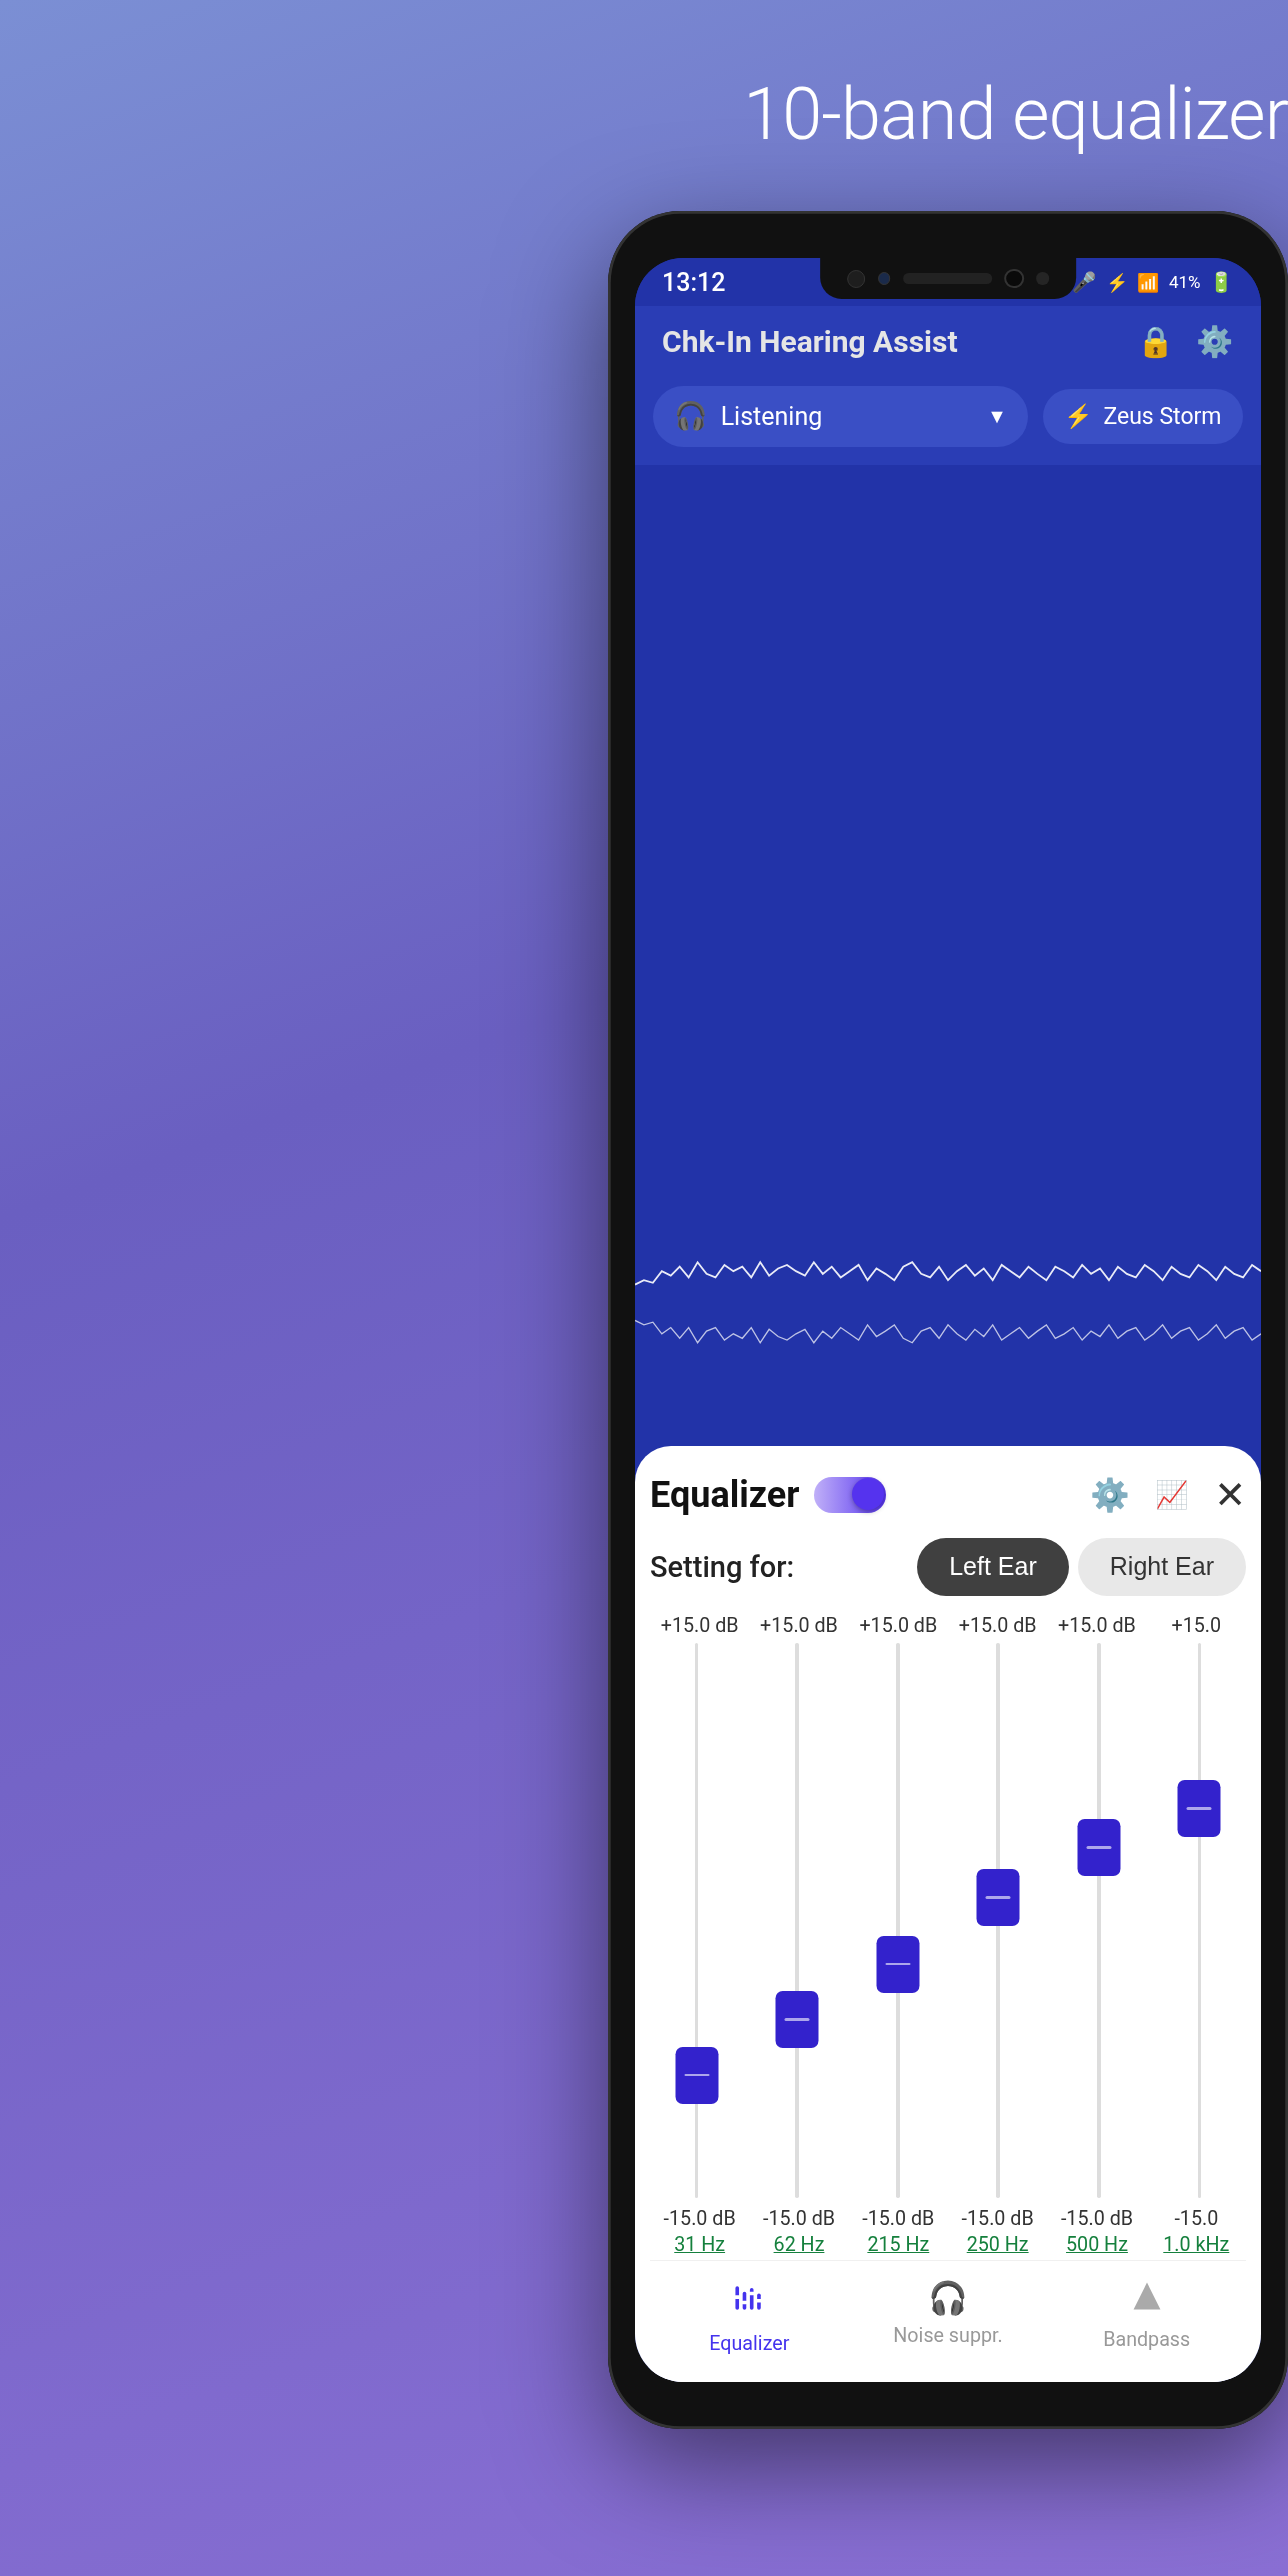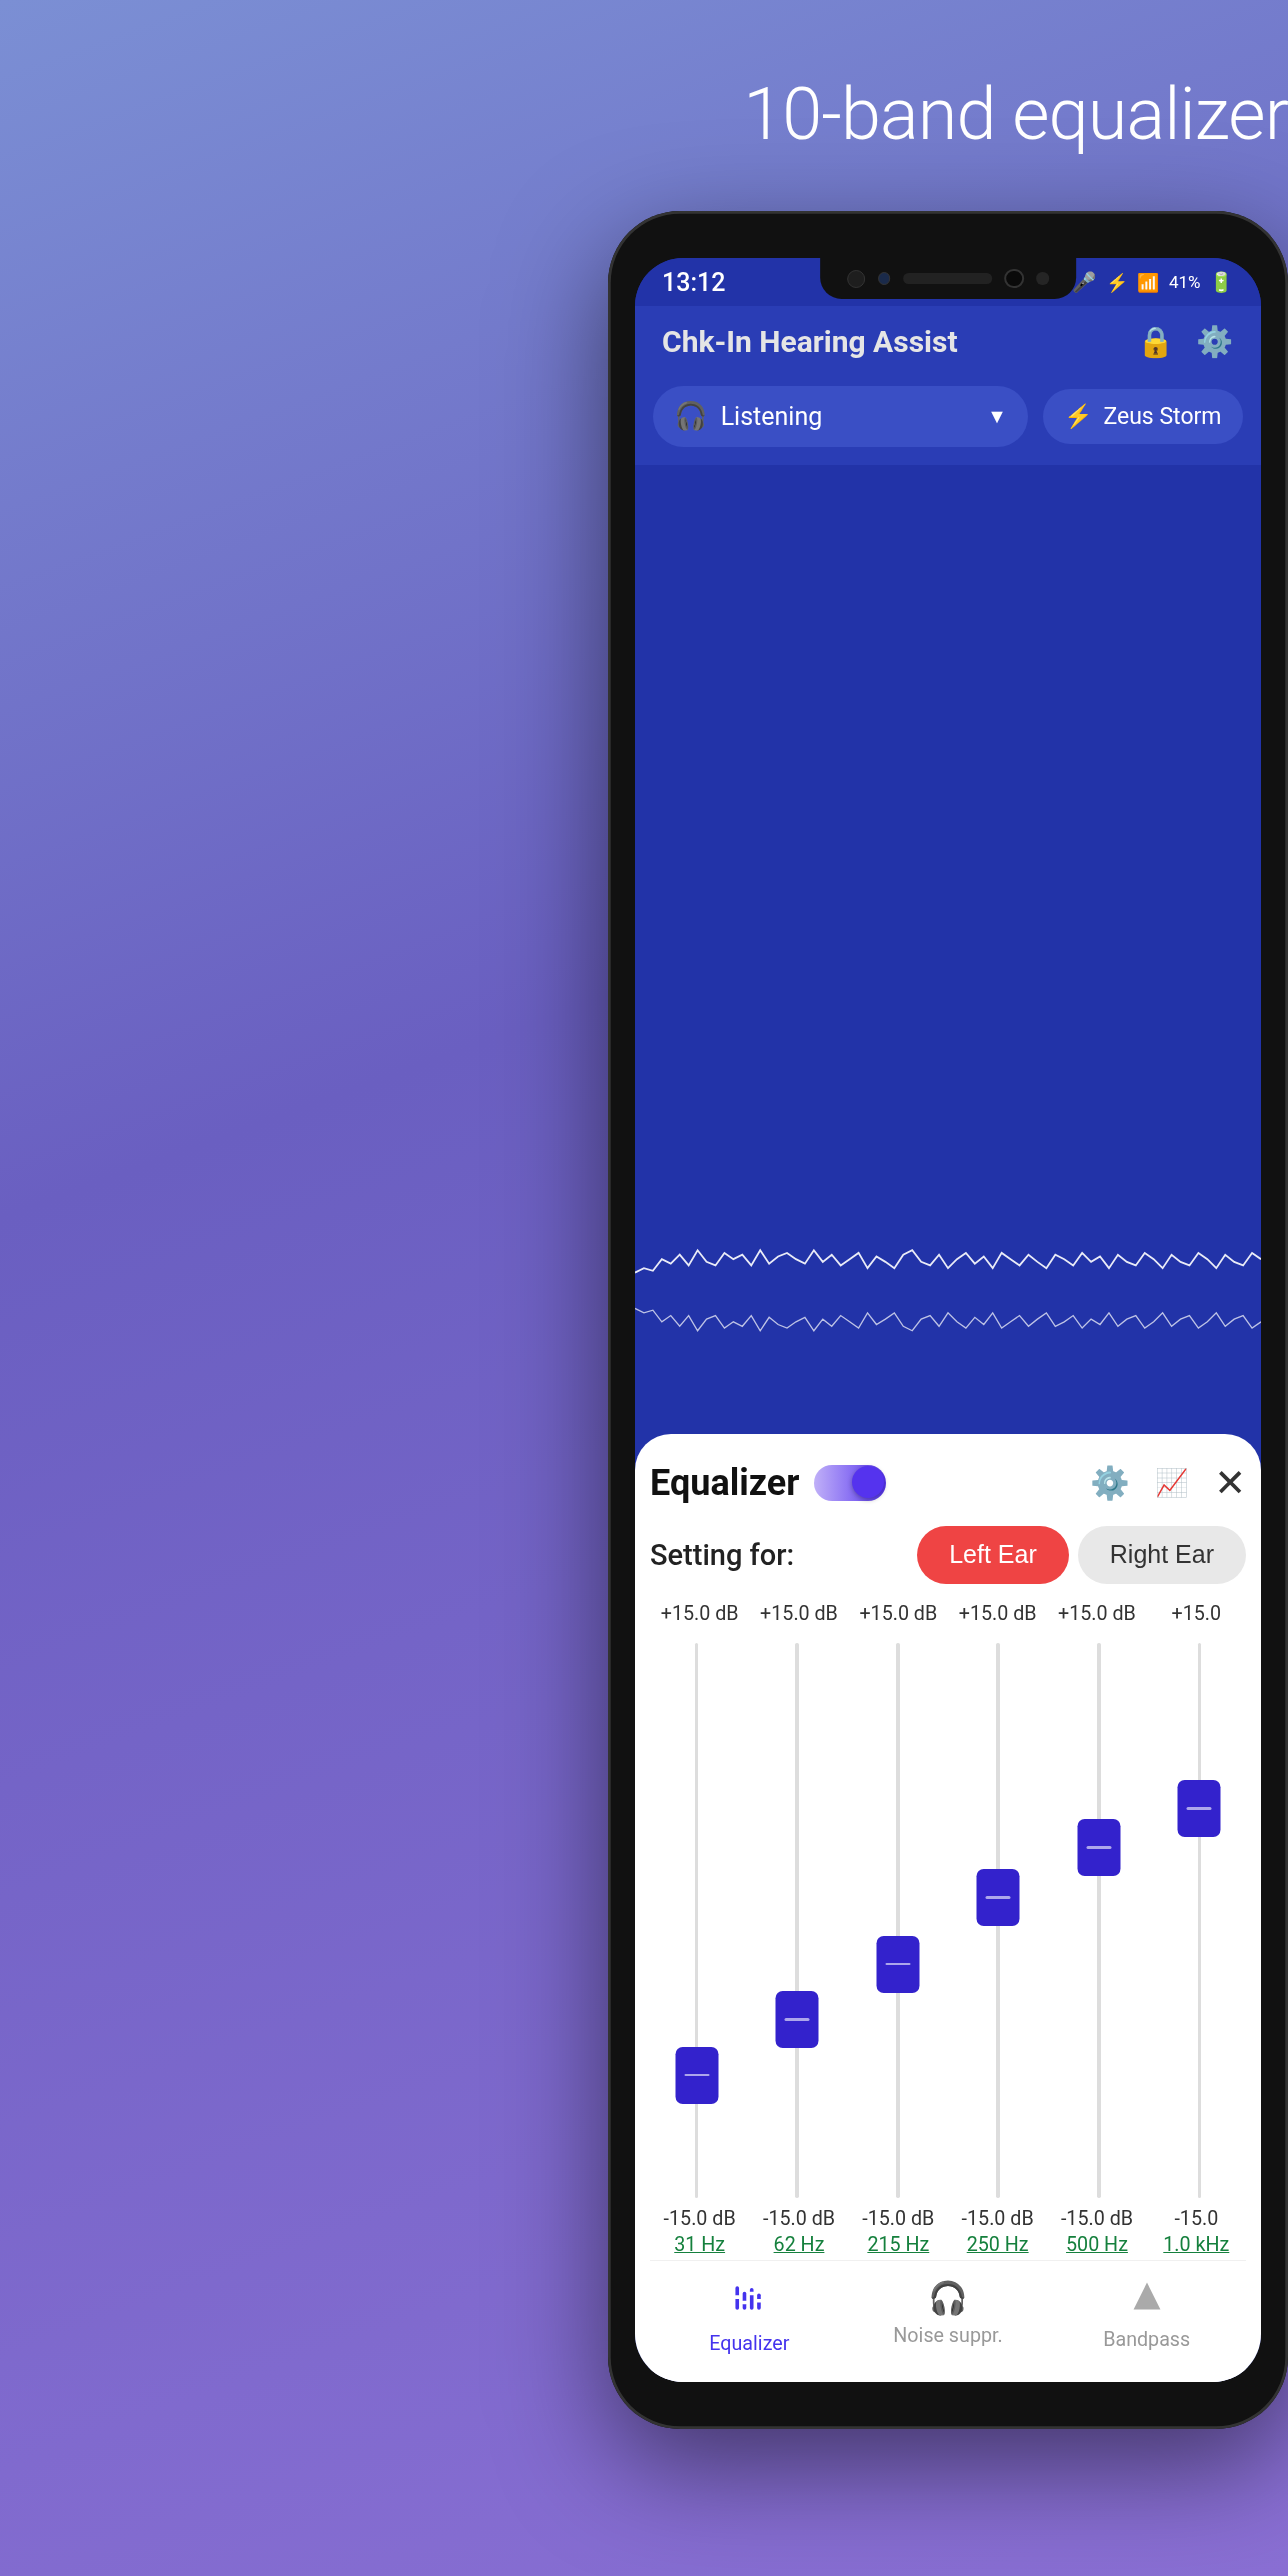--- a/index.html
+++ b/index.html
@@ -255,34 +255,34 @@
     .ear-btn {
       padding: 14.3px 32px;
       border-radius: 36px;
       font-size: 25px;
       font-weight: 500;
       border: none;
       cursor: pointer;
     }
 
     .ear-btn-active {
-      background: #ef4444;
+      background: #404040;
       color: white;
     }
 
     .ear-btn-inactive {
       background: #e8e8e8;
       color: #333;
     }
 
     
     .db-row {
       display: flex;
       gap: 0;
-      margin-bottom: 18px;
+      margin-bottom: 6px;
       overflow: hidden;
     }
 
     .db-value {
       flex: 1;
       text-align: center;
       font-size: 19.7px;
       color: #333;
       font-weight: 400;
     }

